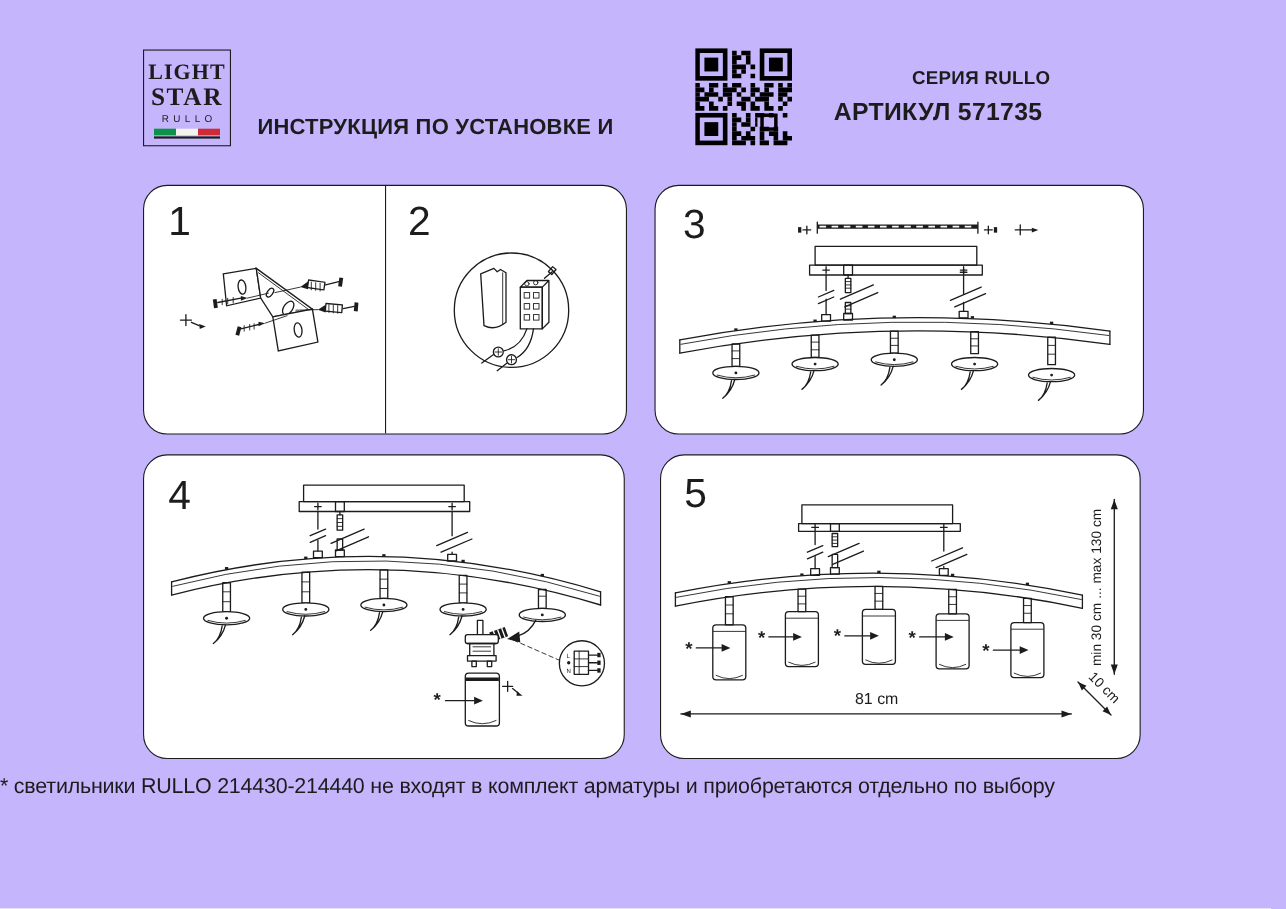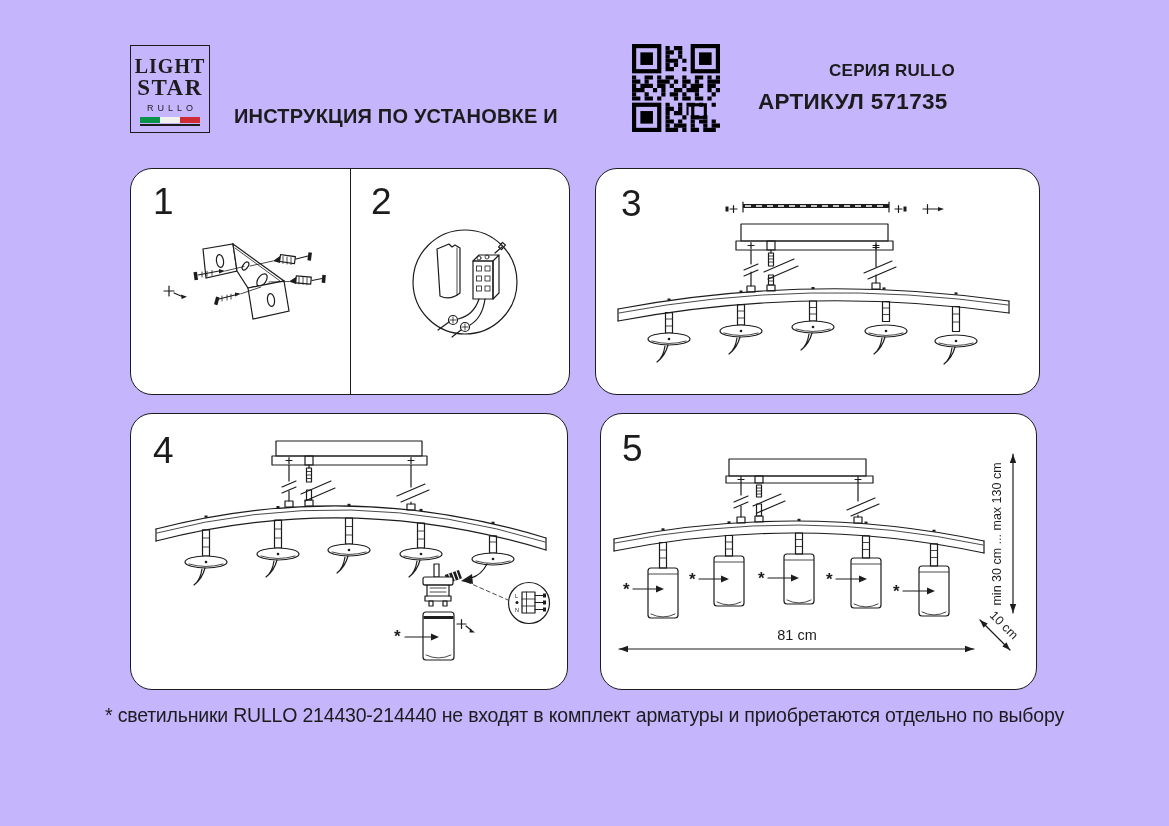--- a/index.html
+++ b/index.html
@@ -35,21 +35,21 @@
   .ln{fill:none;stroke:#1c1c1c;stroke-width:1.2;stroke-linecap:round;stroke-linejoin:round;}
   .lt{fill:none;stroke:#1c1c1c;stroke-width:0.8;stroke-linecap:round;}
   .fl{fill:#1c1c1c;stroke:none;}
   .wfl{fill:#ffffff;stroke:#1c1c1c;stroke-width:1.2;}
   .thk{fill:none;stroke:#1c1c1c;stroke-width:4;}
   svg text{font-family:"Liberation Sans",sans-serif;fill:#1c1c1c;}
   .ast{font-size:17px;font-weight:bold;}
   .dim{font-size:14.5px;}
   .dimsm{font-size:12.5px;}
   
-  .footnote{position:absolute;left:0;right:0;top:704px;text-align:center;font-size:19.5px;letter-spacing:-0.2px;}
+  .footnote{position:absolute;left:0;right:0;top:704px;font-size:19.5px;letter-spacing:-0.2px;}
   .site{position:absolute;left:0;right:0;top:763px;text-align:center;font-size:20px;font-weight:bold;}
 </style>
 </head>
 <body>
 
 <div class="page">
 
   <div class="logo-box">
     <div class="logo-w1">LIGHT</div>
     <div class="logo-w2">STAR</div>

